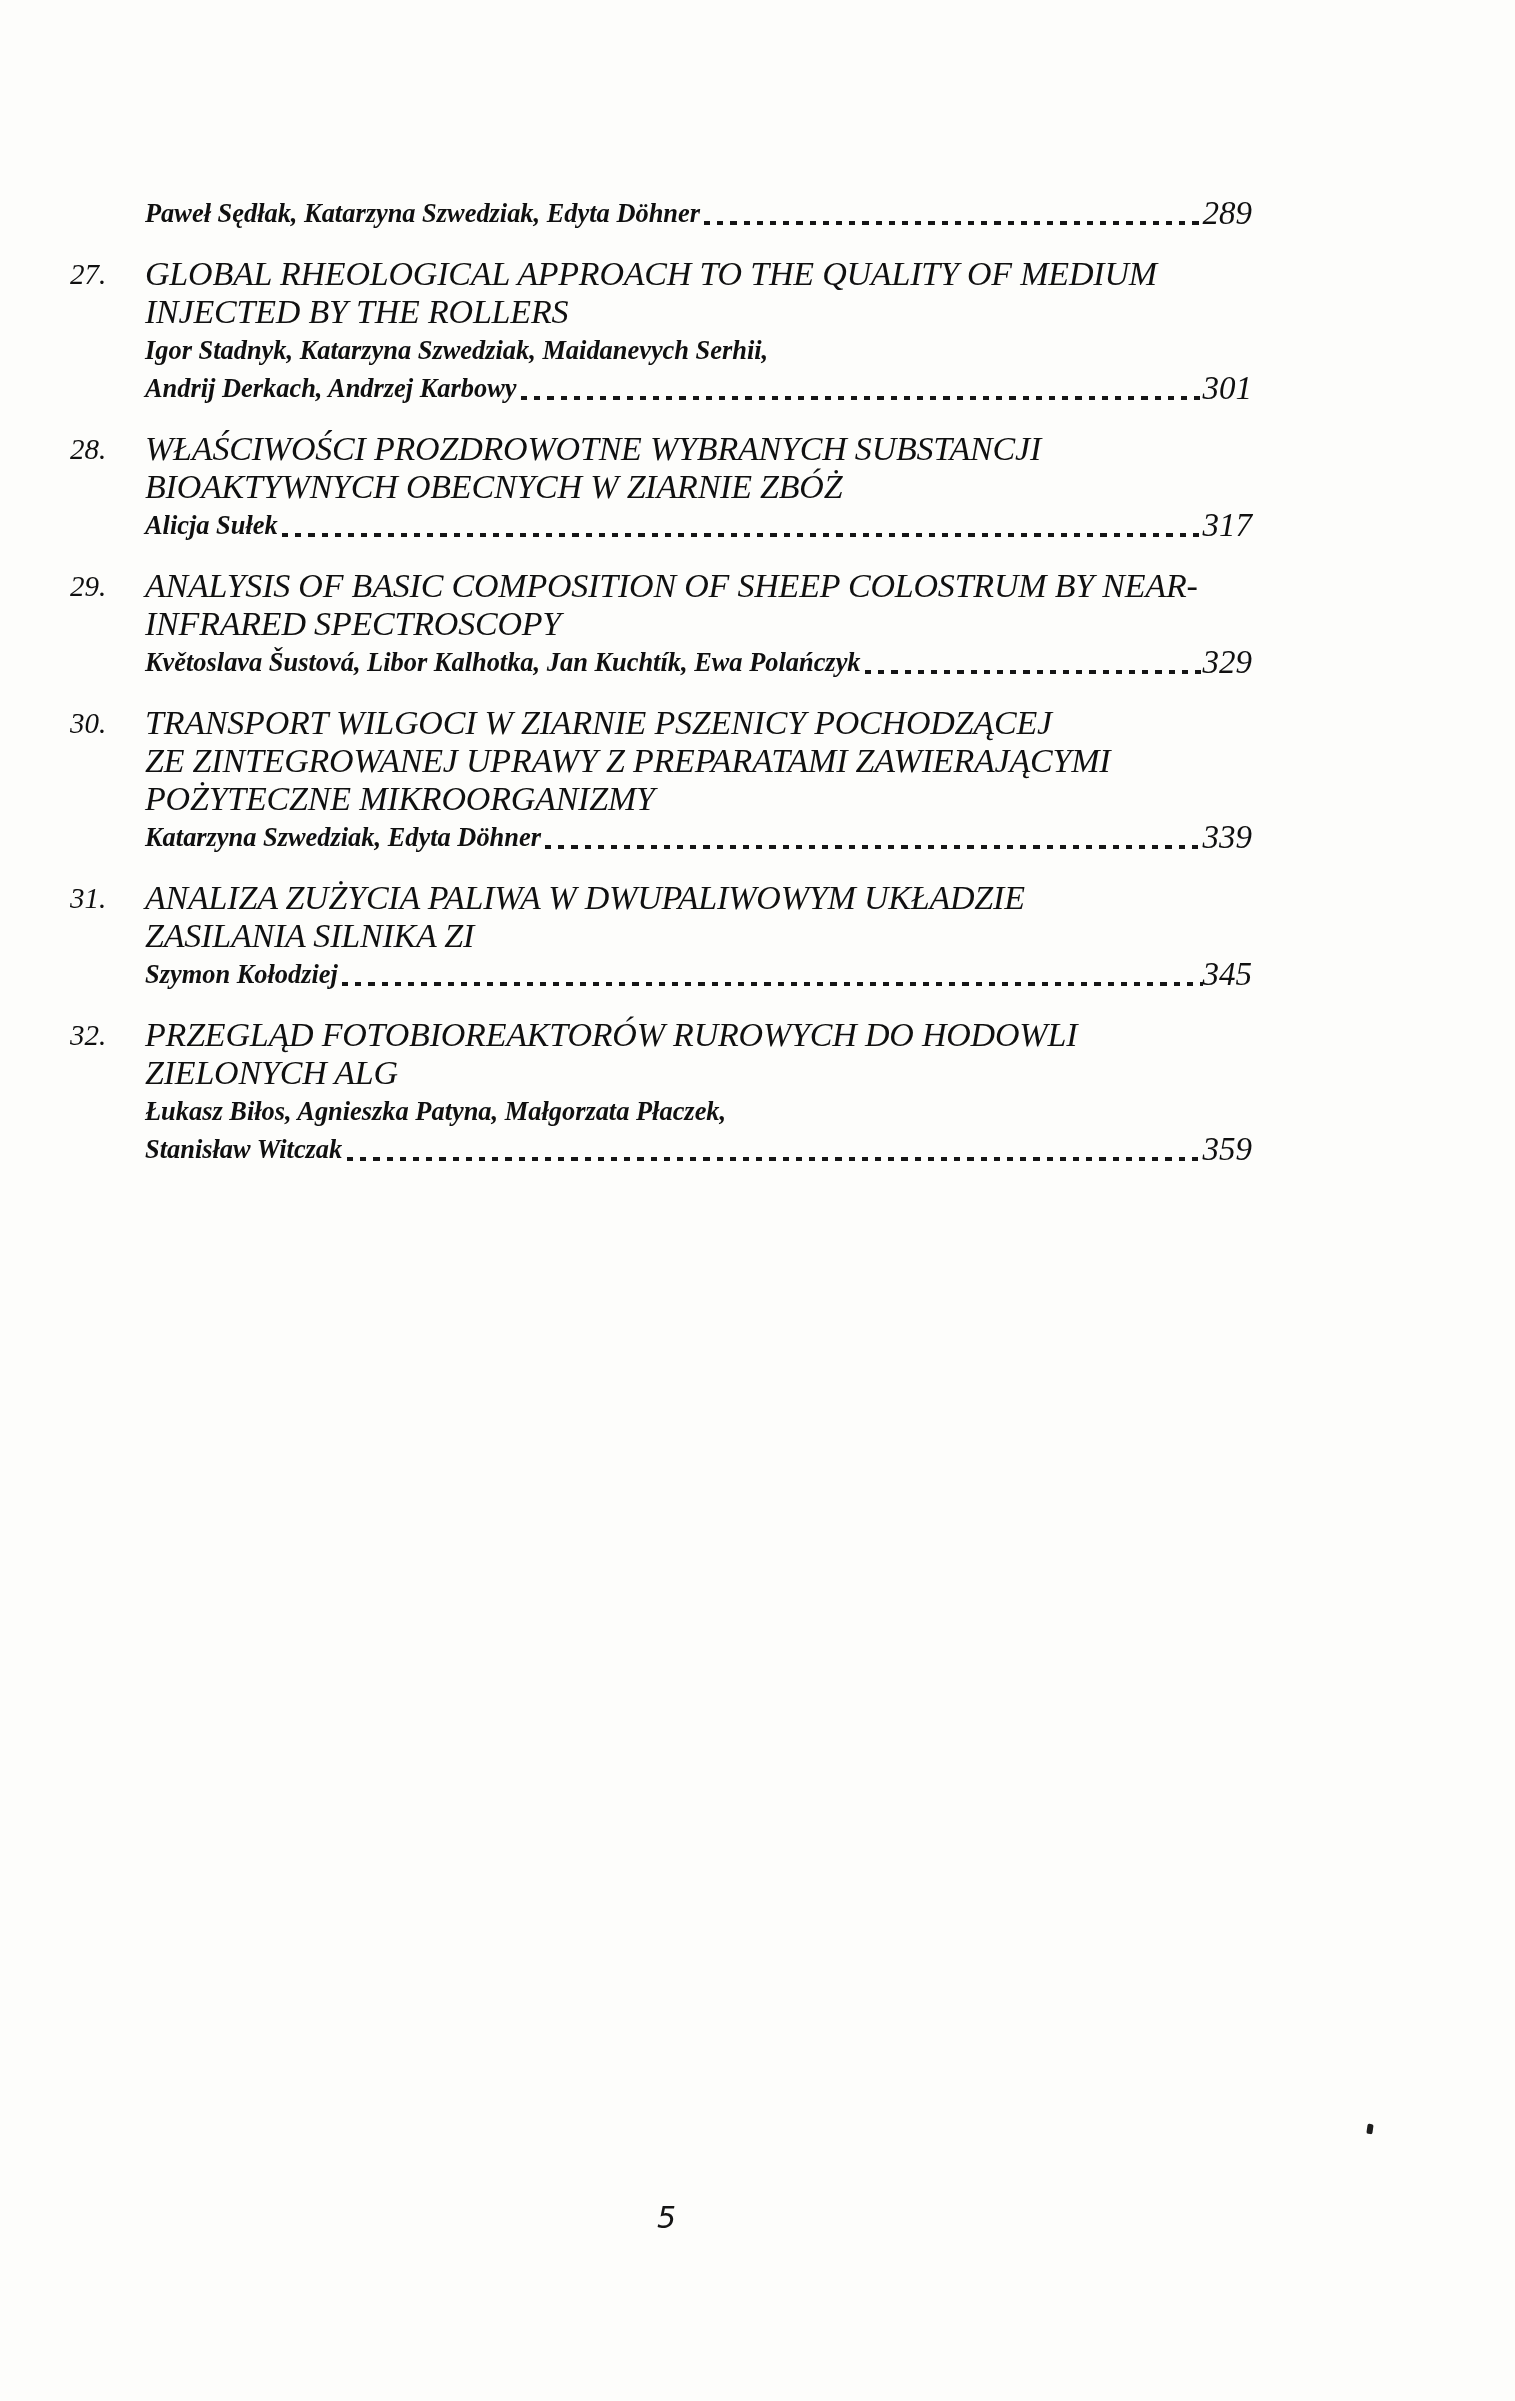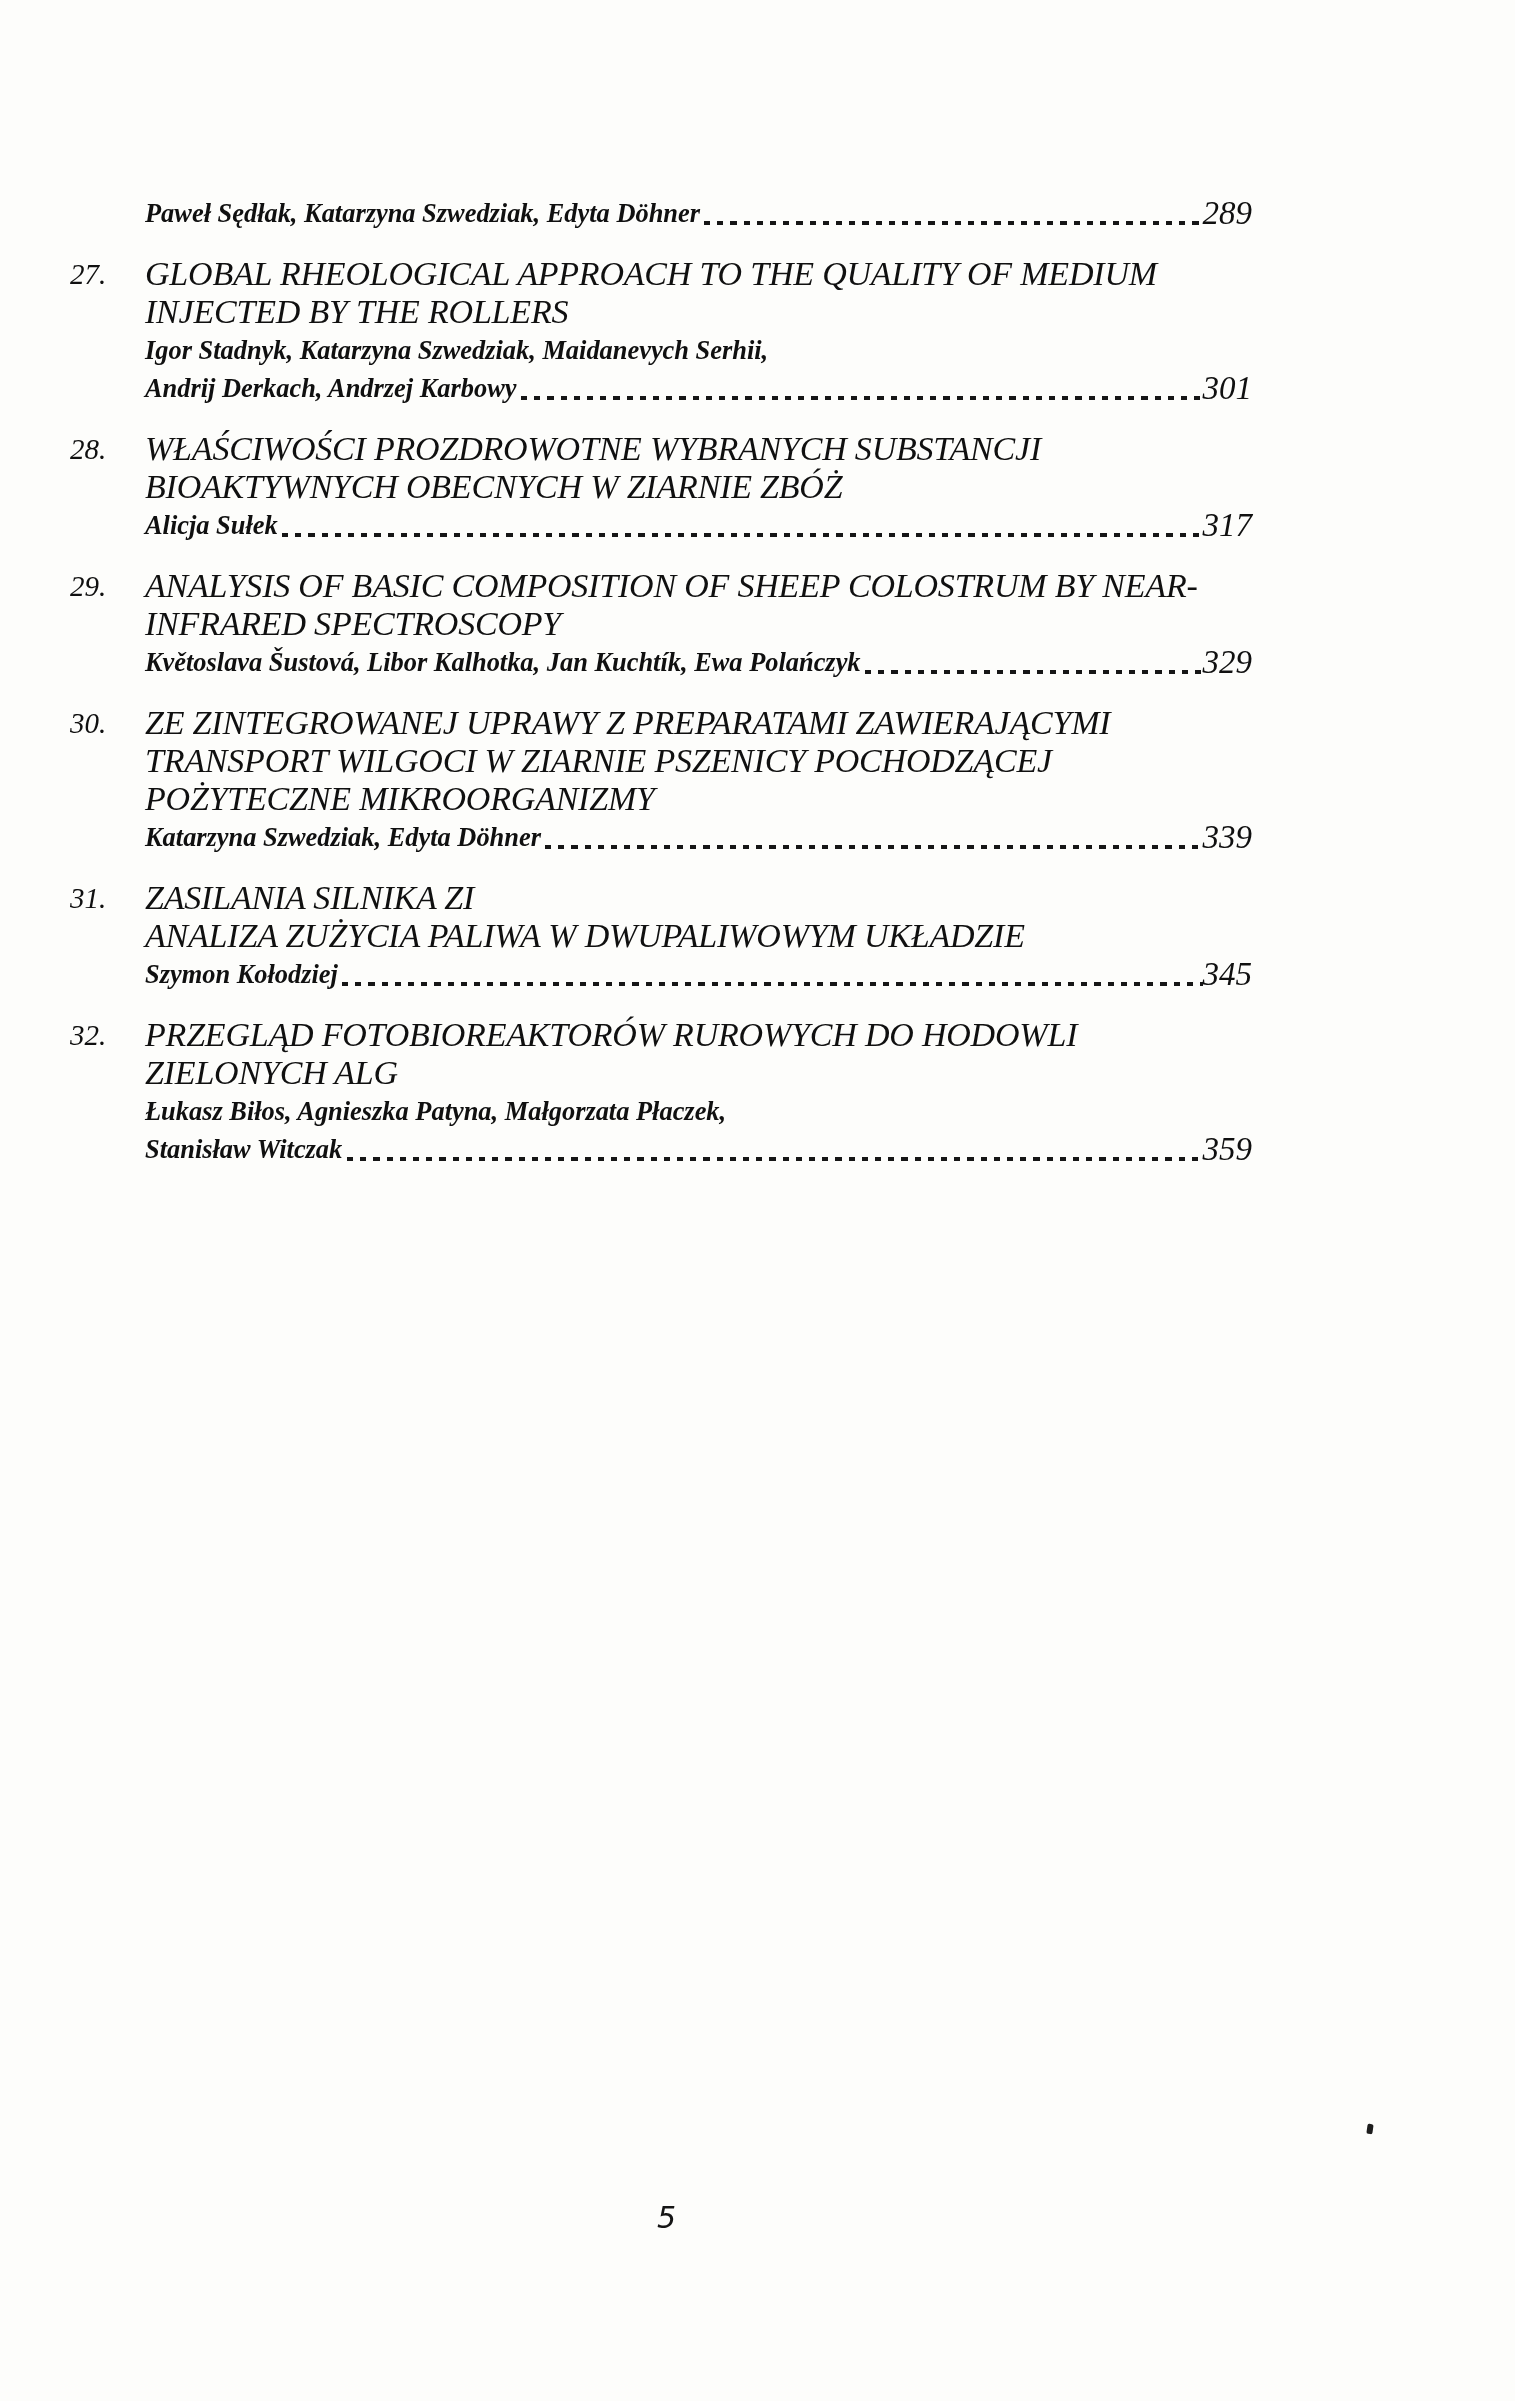--- a/index.html
+++ b/index.html
@@ -134,36 +134,36 @@
         <span class="leader-author">Květoslava Šustová, Libor Kalhotka, Jan Kuchtík, Ewa Polańczyk</span>
         <span class="leader-fill"></span>
         <span class="leader-page">329</span>
       </div>
     </div>
   </div>
 
   <div class="entry">
     <div class="entry-num">30.</div>
     <div class="entry-body">
-      <div class="title-line">ZE ZINTEGROWANEJ UPRAWY Z PREPARATAMI ZAWIERAJĄCYMI</div>
-            <div class="title-line">TRANSPORT WILGOCI W ZIARNIE PSZENICY POCHODZĄCEJ</div>
+      <div class="title-line">TRANSPORT WILGOCI W ZIARNIE PSZENICY POCHODZĄCEJ</div>
+            <div class="title-line">ZE ZINTEGROWANEJ UPRAWY Z PREPARATAMI ZAWIERAJĄCYMI</div>
             <div class="title-line">POŻYTECZNE MIKROORGANIZMY</div>
             <div class="leader-row">
         <span class="leader-author">Katarzyna Szwedziak, Edyta Döhner</span>
         <span class="leader-fill"></span>
         <span class="leader-page">339</span>
       </div>
     </div>
   </div>
 
   <div class="entry">
     <div class="entry-num">31.</div>
     <div class="entry-body">
-      <div class="title-line">ZASILANIA SILNIKA ZI</div>
-            <div class="title-line">ANALIZA ZUŻYCIA PALIWA W DWUPALIWOWYM UKŁADZIE</div>
+      <div class="title-line">ANALIZA ZUŻYCIA PALIWA W DWUPALIWOWYM UKŁADZIE</div>
+            <div class="title-line">ZASILANIA SILNIKA ZI</div>
             <div class="leader-row">
         <span class="leader-author">Szymon Kołodziej</span>
         <span class="leader-fill"></span>
         <span class="leader-page">345</span>
       </div>
     </div>
   </div>
 
   <div class="entry">
     <div class="entry-num">32.</div>

